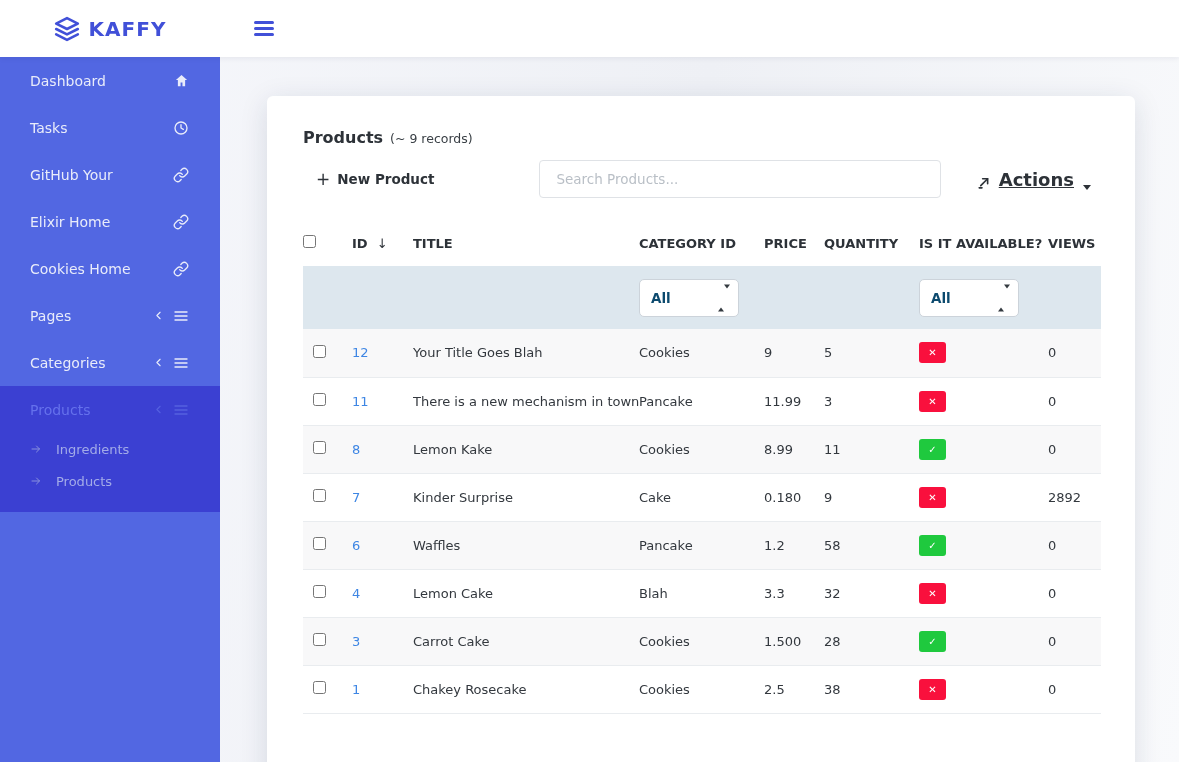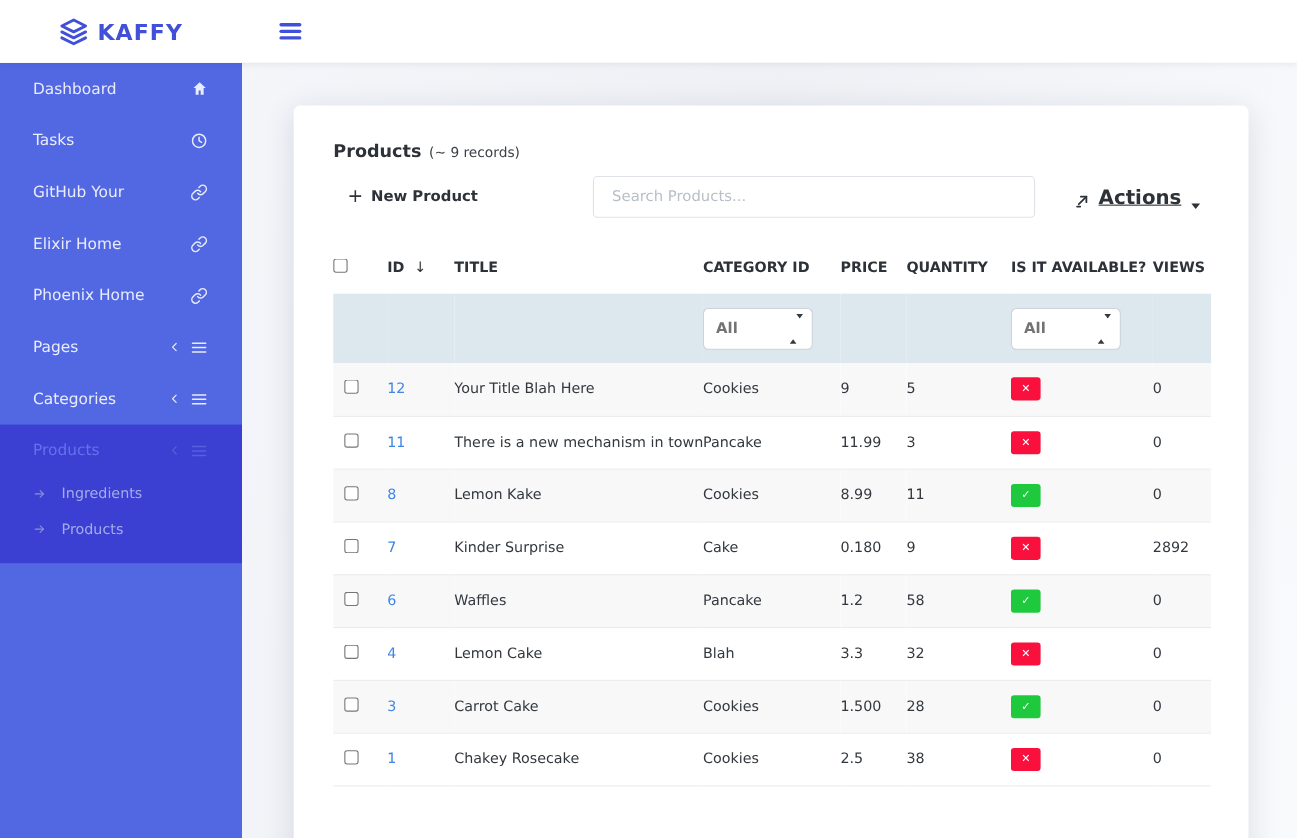--- a/index.html
+++ b/index.html
@@ -80,21 +80,21 @@
     text-align: left; font-size: 13px; font-weight: bold; color: #2d3238;
     padding: 13px 4px 15px 0; white-space: nowrap;
   }
   thead th.sel-col, tbody td.sel-col { padding-left: 10px; }
   .sort-icon { font-size: 13px; font-weight: normal; color: #2d3238; margin-left: 9px; }
   tr.filter-row td { background: var(--filter-row-bg, #dde7ee); height: 63px; padding: 0; }
   .select-wrap { position: relative; width: 100px; height: 38px; }
   .select-wrap select {
     width: 100%; height: 100%; appearance: none; -webkit-appearance: none; -moz-appearance: none;
     border: 1px solid #ccd3da; border-radius: 5px; background: #fff;
-    padding: 0 26px 0 11px; font-size: 13.5px; font-weight: bold; color: #737373;
+    padding: 0 26px 0 11px; font-size: 13.5px; font-weight: bold; color: #0c4a6e;
     font-family: inherit; cursor: pointer; outline: none;
   }
   .updown { position: absolute; right: 9px; top: 50%; transform: translateY(-50%); pointer-events: none; }
   .updown .up { width: 0; height: 0; border-left: 3.5px solid transparent; border-right: 3.5px solid transparent; border-bottom: 4.5px solid #343a40; margin-bottom: 2px; }
   .updown .down { width: 0; height: 0; border-left: 3.5px solid transparent; border-right: 3.5px solid transparent; border-top: 4.5px solid #343a40; }
   tbody td {
     height: 48px; font-size: 13px; color: #33383e;
     border-bottom: 1px solid #e9ecef; padding-right: 4px; white-space: nowrap; overflow: hidden;
   }
   tbody tr:nth-child(odd) { background: #f8f8f9; }
@@ -175,21 +175,21 @@
             <svg width="16" height="16" viewBox="0 0 24 24" fill="none" stroke="currentColor" stroke-width="2" stroke-linecap="round" stroke-linejoin="round">
               <path d="M10 13a5 5 0 0 0 7.54.54l3-3a5 5 0 0 0-7.07-7.07l-1.72 1.71"></path>
               <path d="M14 11a5 5 0 0 0-7.54-.54l-3 3a5 5 0 0 0 7.07 7.07l1.71-1.71"></path>
             </svg>
           </span>
         </span>
       </div>
     </div>
     <div class="nav-section">
       <div class="nav-item">
-      <span>Phoenix Home</span>
+      <span>Cookies Home</span>
       <span class="nav-icons">
           <span style="display:flex">
             <svg width="16" height="16" viewBox="0 0 24 24" fill="none" stroke="currentColor" stroke-width="2" stroke-linecap="round" stroke-linejoin="round">
               <path d="M10 13a5 5 0 0 0 7.54.54l3-3a5 5 0 0 0-7.07-7.07l-1.72 1.71"></path>
               <path d="M14 11a5 5 0 0 0-7.54-.54l-3 3a5 5 0 0 0 7.07 7.07l1.71-1.71"></path>
             </svg>
           </span>
         </span>
       </div>
     </div>
@@ -343,21 +343,21 @@
               <span class="updown"><span class="up"></span><span class="down"></span></span>
             </div>
           </td>
           <td></td>
         </tr>
       </thead>
       <tbody id="table-body">
           <tr>
             <td class="sel-col"><input type="checkbox" style=""></td>
             <td><a class="id-link">12</a></td>
-            <td>Your Title Blah Here</td>
+            <td>Your Title Goes Blah</td>
             <td>Cookies</td>
             <td>9</td>
             <td>5</td>
             <td><span class="badge no">✕</span></td>
             <td>0</td>
           </tr>
           <tr>
             <td class="sel-col"><input type="checkbox" style=""></td>
             <td><a class="id-link">11</a></td>
             <td>There is a new mechanism in town</td>

